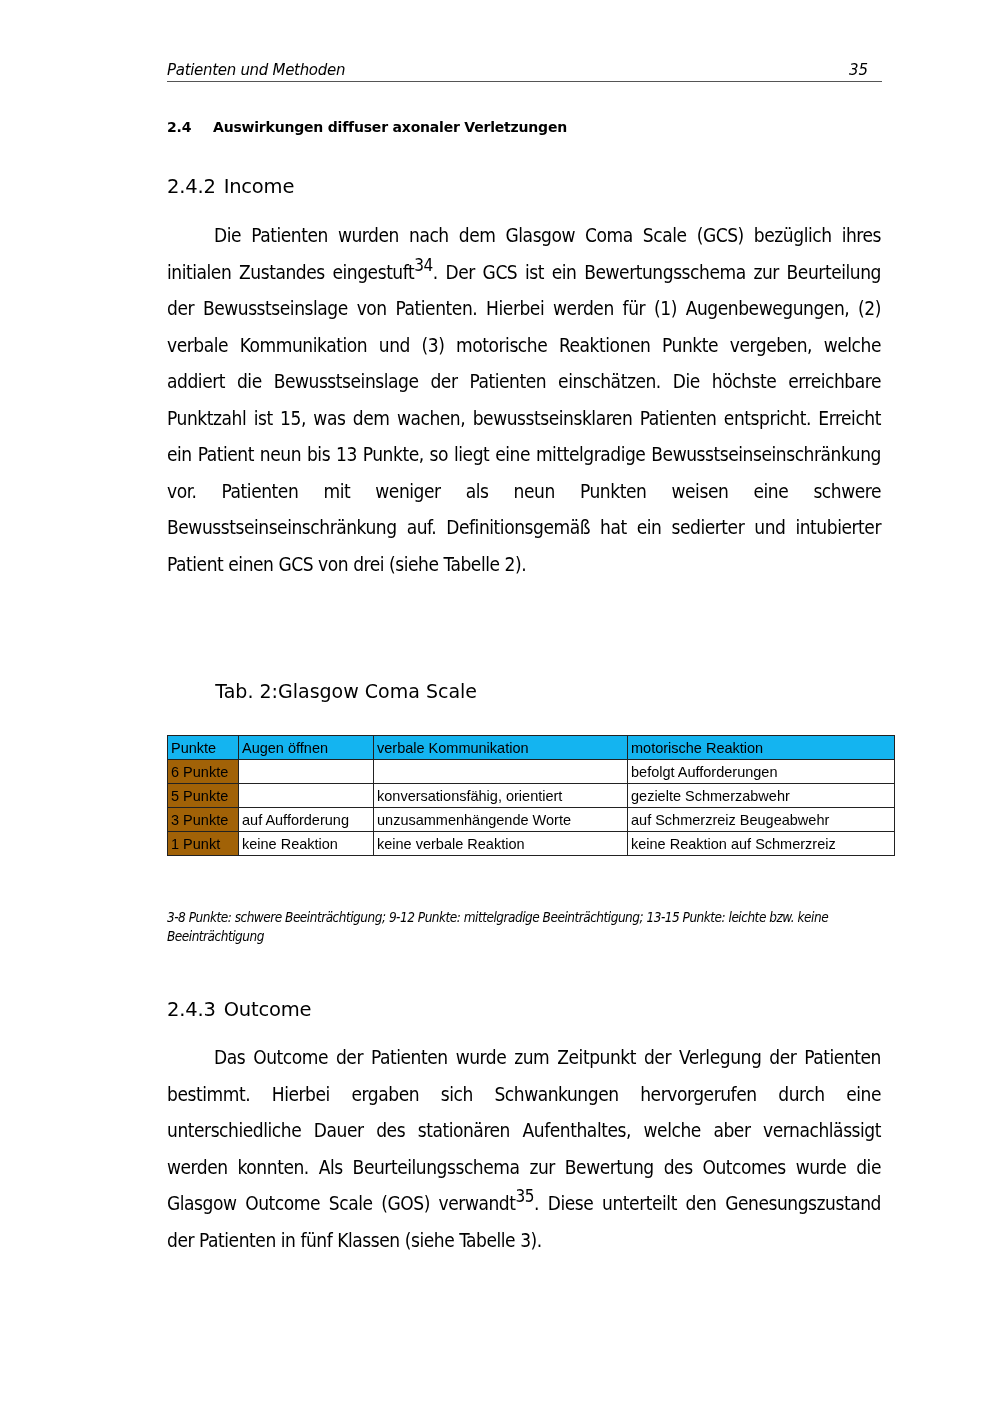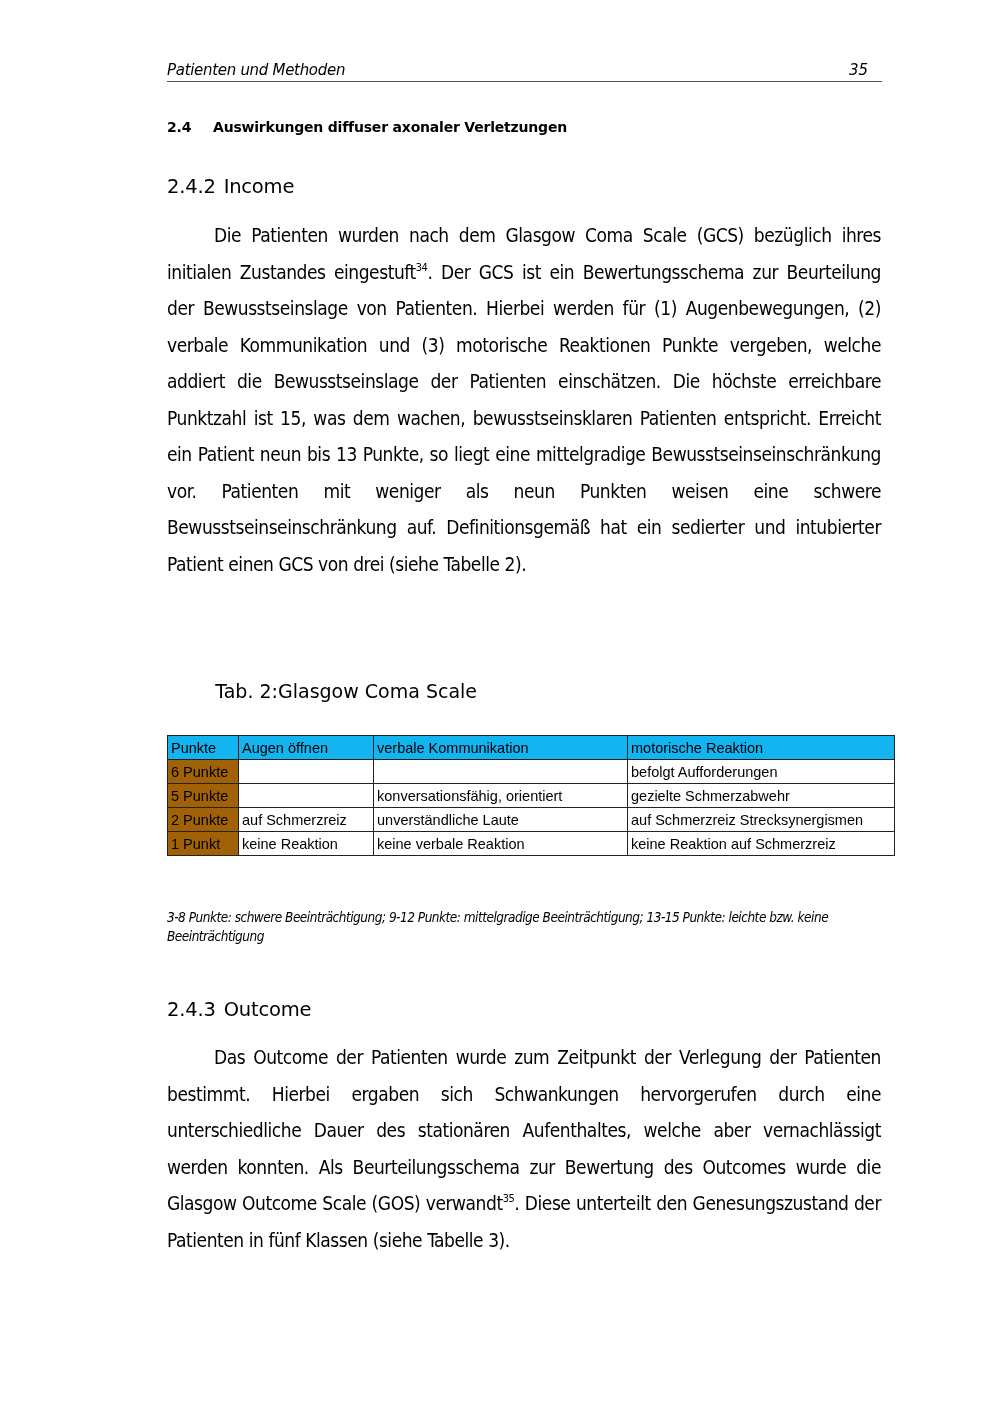--- a/index.html
+++ b/index.html
@@ -26,21 +26,21 @@
   }
   .h3 .num { margin-right: 8px; }
   .para {
     position: absolute; left: 167px; width: 714px;
     font-size: 19px; line-height: 36.5px; text-align: justify;
     letter-spacing: -0.45px; word-spacing: 0px;
     font-family: "DejaVu Sans Condensed", "DejaVu Sans", sans-serif;
     font-stretch: condensed;
   }
   .para p { margin: 0; text-indent: 47px; }
-  .para sup { font-size: 11px; line-height: 0; vertical-align: 8px; }
+  .para sup { font-size: 17px; line-height: 0; vertical-align: 8px; }
   .caption {
     position: absolute; left: 167px; top: 680px;
     font-size: 19px; text-align: right;
   }
   .caption .label { display: inline-block; width: 111px; }
   table.gcs {
     position: absolute; left: 167px; top: 735px;
     border-collapse: collapse;
     font-family: "Liberation Sans", sans-serif; font-size: 14.5px; border-radius: 20px;
   }
@@ -97,24 +97,24 @@
       <td></td>
       <td>befolgt Aufforderungen</td>
     </tr>
     <tr>
       <td class="pts">5 Punkte</td>
       <td></td>
       <td>konversationsfähig, orientiert</td>
       <td>gezielte Schmerzabwehr</td>
     </tr>
     <tr>
-      <td class="pts">2 Punkte</td>
-      <td>auf Schmerzreiz</td>
-      <td>unverständliche Laute</td>
-      <td>auf Schmerzreiz Strecksynergismen</td>
+      <td class="pts">3 Punkte</td>
+      <td>auf Aufforderung</td>
+      <td>unzusammenhängende Worte</td>
+      <td>auf Schmerzreiz Beugeabwehr</td>
     </tr>
     <tr>
       <td class="pts">1 Punkt</td>
       <td>keine Reaktion</td>
       <td>keine verbale Reaktion</td>
       <td>keine Reaktion auf Schmerzreiz</td>
     </tr>
   </tbody>
 </table>
 

